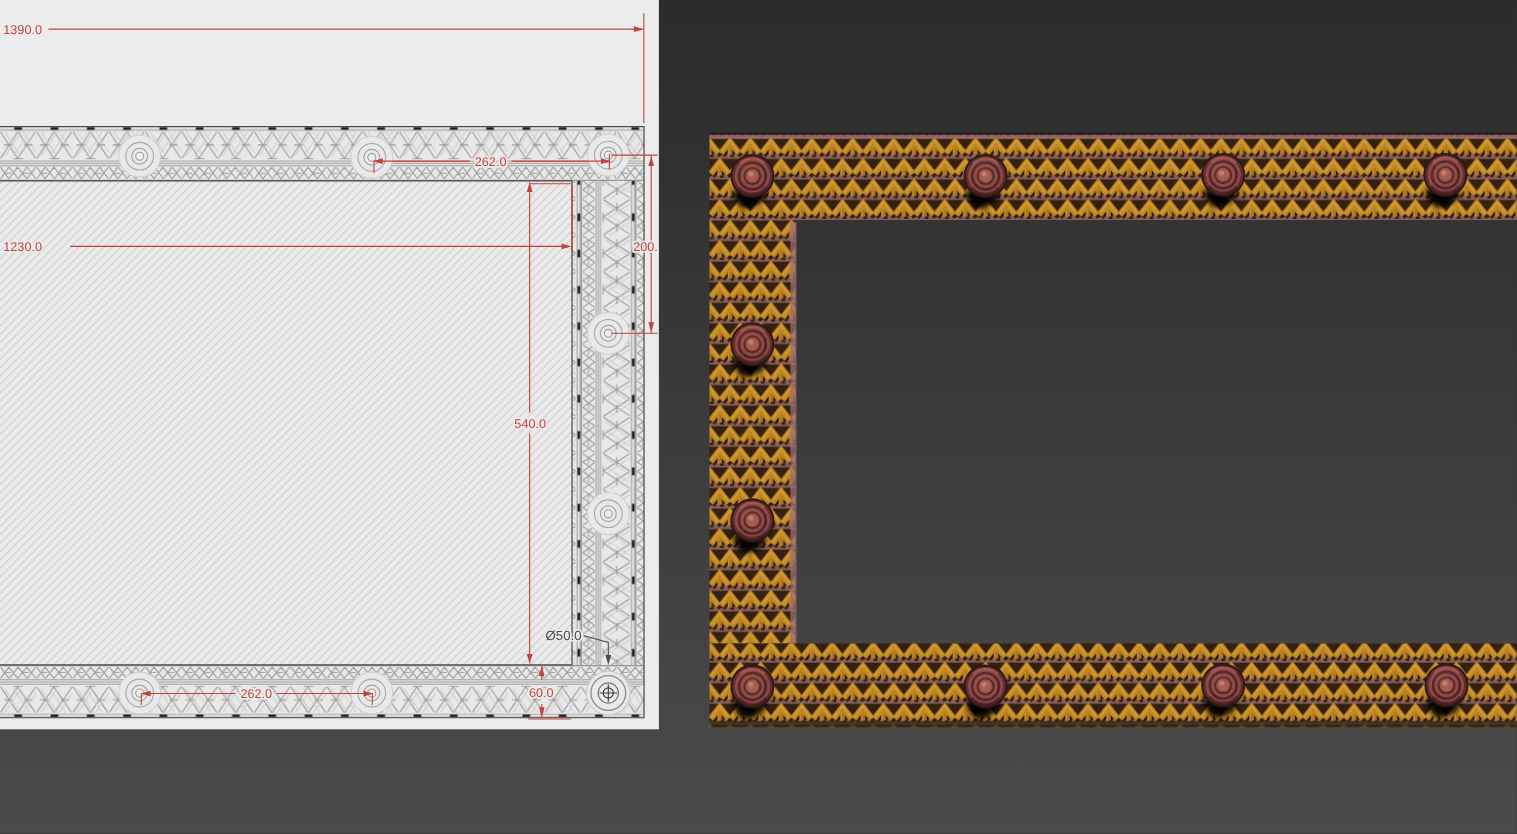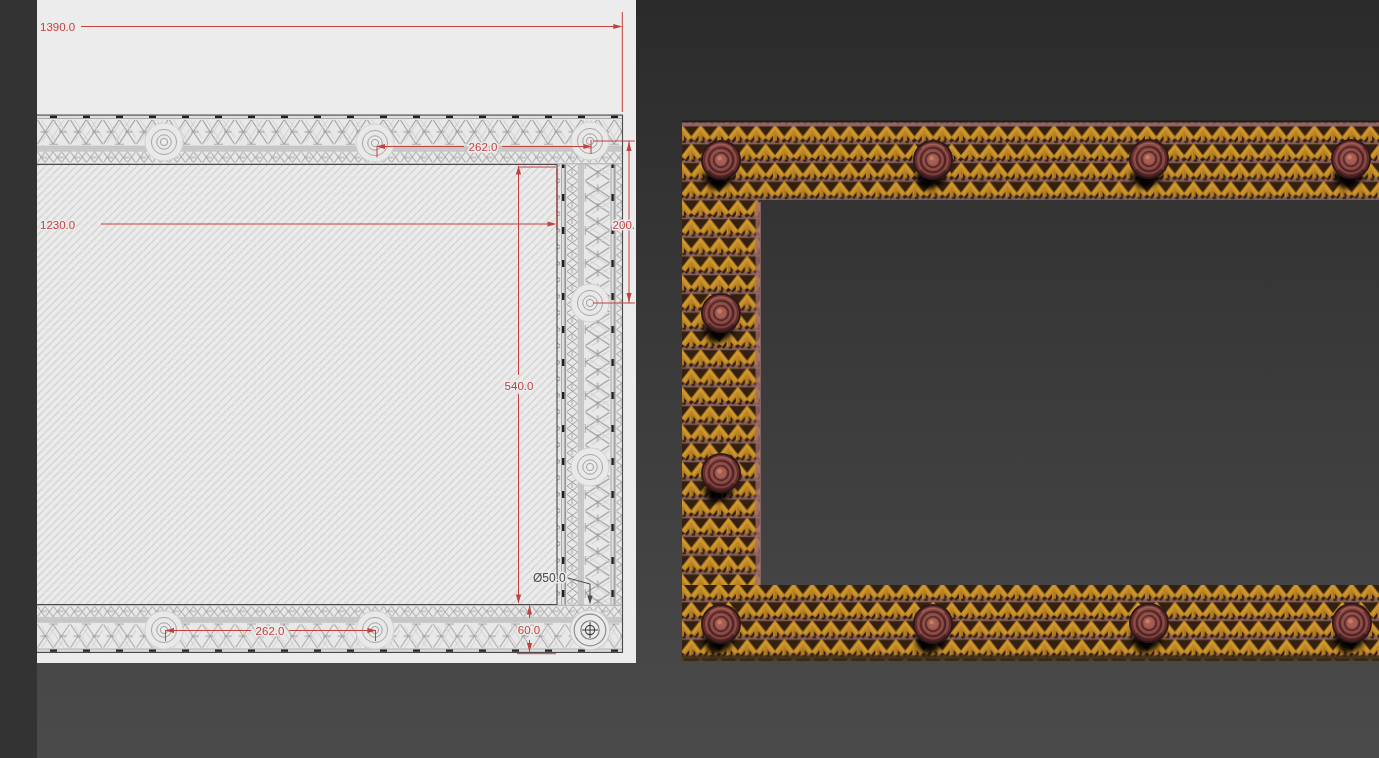--- a/index.html
+++ b/index.html
@@ -1,14 +1,14 @@
 <!DOCTYPE html>
 <html><head><meta charset="utf-8"><style>
 html,body{margin:0;padding:0;width:1379px;height:758px;overflow:hidden;background:#333;}
-#app{position:relative;width:1164px;height:758px;font-family:"Liberation Sans",sans-serif;opacity:0.999;padding-left:37px;}
+#app{position:relative;width:1164px;height:758px;font-family:"Liberation Sans",sans-serif;opacity:0.999;}
 </style></head><body>
 <div id="app">
 <svg width="1379" height="758">
 <defs>
 <linearGradient id="bg" x1="0" y1="0" x2="0" y2="1">
  <stop offset="0" stop-color="#2b2b2b"></stop>
           <stop offset="1" stop-color="#4b4b4b"></stop>
 </linearGradient>
 <pattern id="hatch" width="7.6" height="7.6" patternUnits="userSpaceOnUse">
  <rect width="7.6" height="7.6" fill="#ebebeb"></rect>

